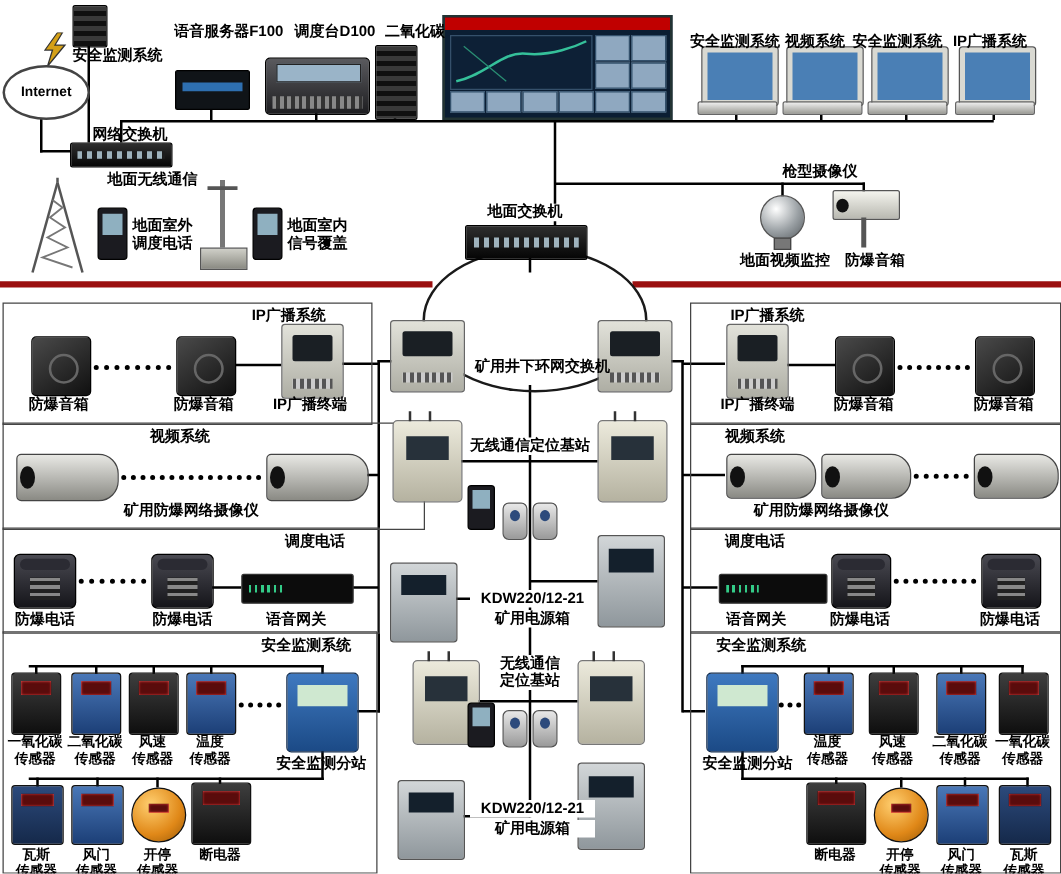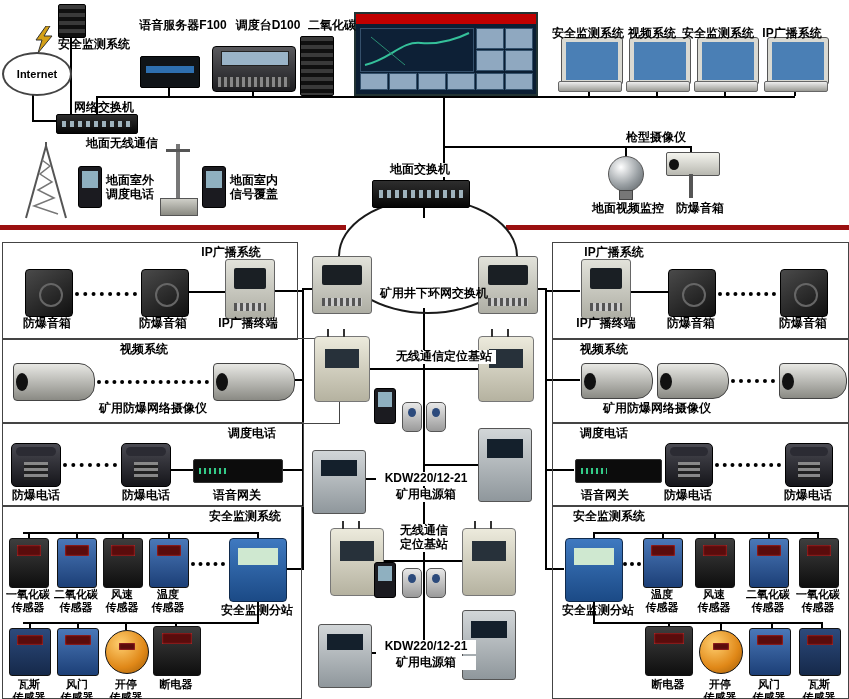--- a/index.html
+++ b/index.html
@@ -204,21 +204,21 @@
   <div class="redline" style="left:506px;top:225px;width:343px"></div>
   <div class="line" style="left:423px;top:206px;width:2px;height:12px"></div>
   <div class="ellipse" style="left:338px;top:198px;width:176px;height:112px"></div>
   <div class="dev boxlite" style="left:312px;top:256px;width:58px;height:56px"></div>
   <div class="dev boxlite" style="left:478px;top:256px;width:58px;height:56px"></div>
   <div class="lbl" style="left:380px;top:287px;width:108px">矿用井下环网交换机</div>
 
   <div class="line" style="left:423px;top:308px;width:2px;height:346px"></div>
   <div class="dev basestation" style="left:314px;top:336px;width:54px;height:64px"></div>
   <div class="dev basestation" style="left:478px;top:336px;width:54px;height:64px"></div>
-  <div class="lbl bg" style="left:392px;top:350px;width:104px">无线通信定位基站</div>
+  <div class="lbl bg" style="left:372px;top:350px;width:104px">无线通信定位基站</div>
   <div class="line" style="left:368px;top:368px;width:56px;height:2px"></div>
   <div class="line" style="left:424px;top:368px;width:54px;height:2px"></div>
   <div class="dev mphone" style="left:374px;top:388px;width:20px;height:34px"></div>
   <div class="dev remote" style="left:402px;top:402px;width:18px;height:28px"></div>
   <div class="dev remote" style="left:426px;top:402px;width:18px;height:28px"></div>
 
   <div class="dev powerbox" style="left:312px;top:450px;width:52px;height:62px"></div>
   <div class="dev powerbox" style="left:478px;top:428px;width:52px;height:72px"></div>
   <div class="line" style="left:364px;top:478px;width:60px;height:2px"></div>
   <div class="line" style="left:424px;top:464px;width:54px;height:2px"></div>

